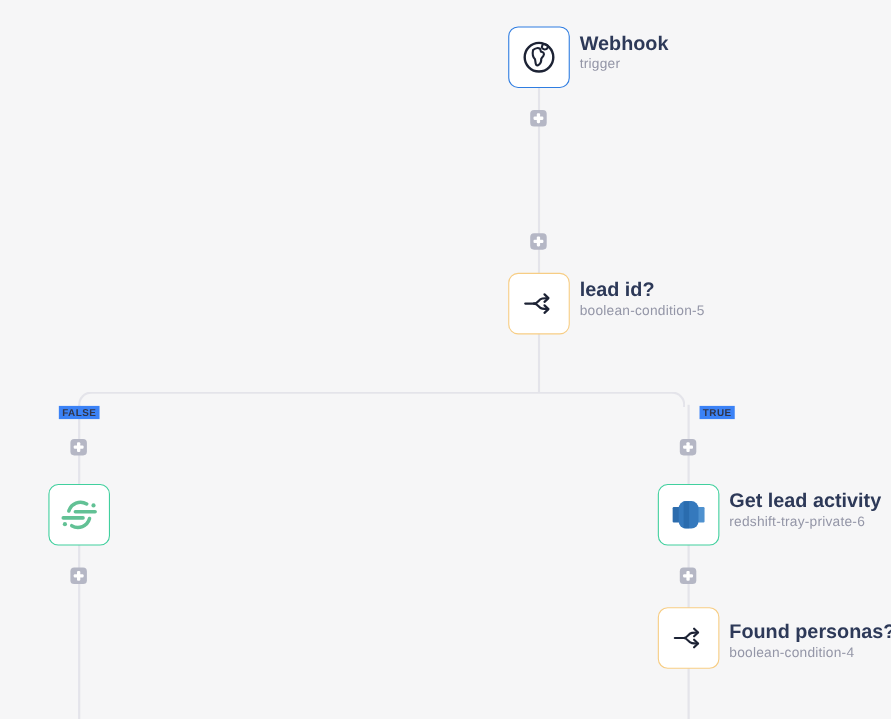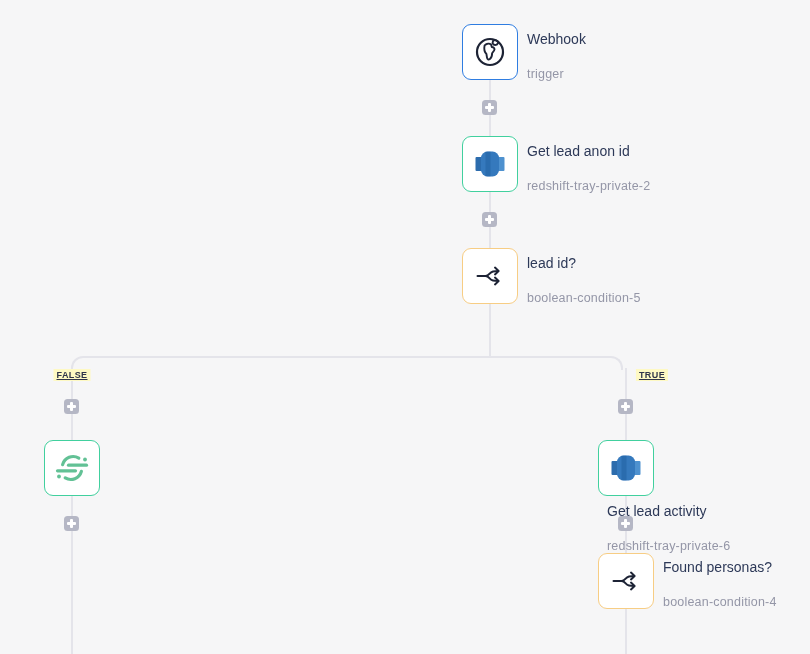--- a/index.html
+++ b/index.html
@@ -31,24 +31,23 @@
   }
 
   
   .branch-label {
     position: absolute;
     transform: translateX(-50%);
     font-size: 9px;
     font-weight: 700;
     letter-spacing: 0.4px;
     color: #30354a;
-    background: #fef9c3;
+    background: #3b82f6;
     padding: 1px 3px;
     z-index: 3;
-    text-decoration: underline;
   }
 
   
   .plus {
     position: absolute;
     width: 15px; height: 15px;
     background: #b5b7c5;
     border: none;
     border-radius: 3.5px;
     padding: 0;
@@ -79,31 +78,31 @@
     background: #ffffff;
     border: 1.5px solid #cccccc;
     border-radius: 9px;
     display: flex;
     align-items: center;
     justify-content: center;
     flex: 0 0 auto;
   }
   .node-text { margin-left: 9px; padding-top: 7px; }
   .node-title {
-    font-size: 14px;
-    font-weight: 400;
+    font-size: 18px;
+    font-weight: 700;
     color: #2d3958;
     line-height: 17px;
     white-space: nowrap;
   }
   .node-subtitle {
     font-size: 12.5px;
     color: #9496a7;
     line-height: 15px;
-    margin-top: 19px;
+    margin-top: 3px;
     letter-spacing: 0.2px;
     white-space: nowrap;
   }
   .icon-svg { display: block; }
 </style>
 </head>
 <body>
 
 <div class="canvas">
 
@@ -141,34 +140,20 @@
         <path d="M12.6 11.4c2.1-1.9 5-2.1 6.5-.8l.7 2.4c2.4.3 3.3 1.8 2.3 3.5l-2 2.7c.1 2.5-.7 4.5-2.2 5.7-1.4 1.1-2.6.5-2.9-1.2l-.6-3.8c-1.9-1.8-2.5-5.1-1.8-8.5z" fill="none" stroke="#1d2335" stroke-width="1.9" stroke-linejoin="round"></path>
         <path d="M21.2 6.6c2-.9 4.4-.1 5.4 1.8l-1.8 2.2c-1.7.7-3.4.1-4.3-1.4z" fill="none" stroke="#1d2335" stroke-width="1.9" stroke-linejoin="round"></path>
       </svg>
     </div>
     <div class="node-text">
       <div class="node-title">Webhook</div>
       <div class="node-subtitle">trigger</div>
     </div>
   </div>
 
-  <div class="node" style="left:462px; top:136px;">
-    <div class="node-box" style="border-color: rgb(65, 208, 158);">
-      <svg class="icon-svg" width="36" height="36" viewBox="0 0 36 36">
-        <rect x="3.5" y="11" width="7" height="14" rx="1" fill="#2c6cad"></rect>
-        <rect x="25.5" y="11" width="7" height="14" rx="1" fill="#4e91cf"></rect>
-        <rect x="9" y="5.5" width="18" height="25" rx="6.5" fill="#3579bd"></rect>
-        <rect x="13.5" y="5.8" width="5" height="24.4" fill="#2a6cae"></rect>
-      </svg>
-    </div>
-    <div class="node-text">
-      <div class="node-title">Get lead anon id</div>
-      <div class="node-subtitle">redshift-tray-private-2</div>
-    </div>
-  </div>
 
   <div class="node" style="left:462px; top:248px;">
     <div class="node-box" style="border-color: rgb(247, 205, 132);">
       <svg class="icon-svg" width="36" height="36" viewBox="0 0 36 36">
         <g fill="none" stroke="#1d2335" stroke-width="2" stroke-linecap="round" stroke-linejoin="round">
           <path d="M5.5 18 H13.5"></path>
           <path d="M13.5 18 C17.5 18 17 14.3 21 13.4 C22.6 13.05 24.4 13 26.2 13"></path>
           <path d="M23 9.6 L26.6 13 L23 16.4"></path>
           <path d="M13.5 18 C17.5 18 17 21.7 21 22.6 C22.6 22.95 24.4 23 26.2 23"></path>
           <path d="M23 19.6 L26.6 23 L23 26.4"></path>
@@ -189,21 +174,21 @@
           <path d="M27.4 21.4 A11 11 0 0 1 11.2 27.9"></path>
           <path d="M14.5 15.2 H32.5"></path>
           <path d="M3.5 20.8 H21.5"></path>
         </g>
         <circle cx="31" cy="9.5" r="1.9" fill="#62c195"></circle>
         <circle cx="5" cy="26.5" r="1.9" fill="#62c195"></circle>
       </svg>
     </div>
   </div>
 
-  <div class="node" style="left:598px; top:440px;flex-direction:column;">
+  <div class="node" style="left:598px; top:440px;">
     <div class="node-box" style="border-color: rgb(65, 208, 158);">
       <svg class="icon-svg" width="36" height="36" viewBox="0 0 36 36">
         <rect x="3.5" y="11" width="7" height="14" rx="1" fill="#2c6cad"></rect>
         <rect x="25.5" y="11" width="7" height="14" rx="1" fill="#4e91cf"></rect>
         <rect x="9" y="5.5" width="18" height="25" rx="6.5" fill="#3579bd"></rect>
         <rect x="13.5" y="5.8" width="5" height="24.4" fill="#2a6cae"></rect>
       </svg>
     </div>
     <div class="node-text">
       <div class="node-title">Get lead activity</div>

